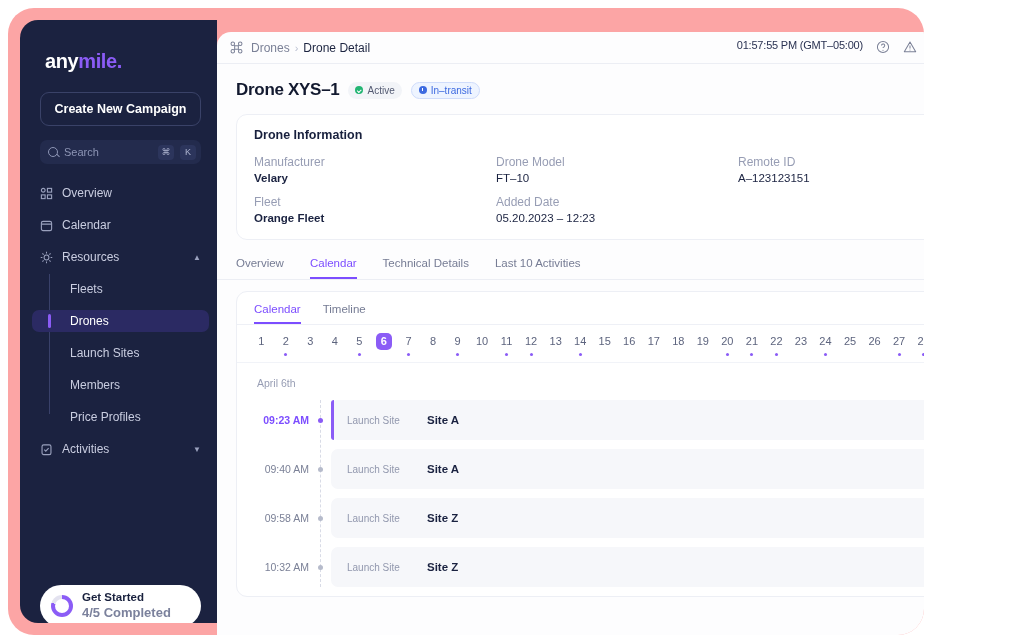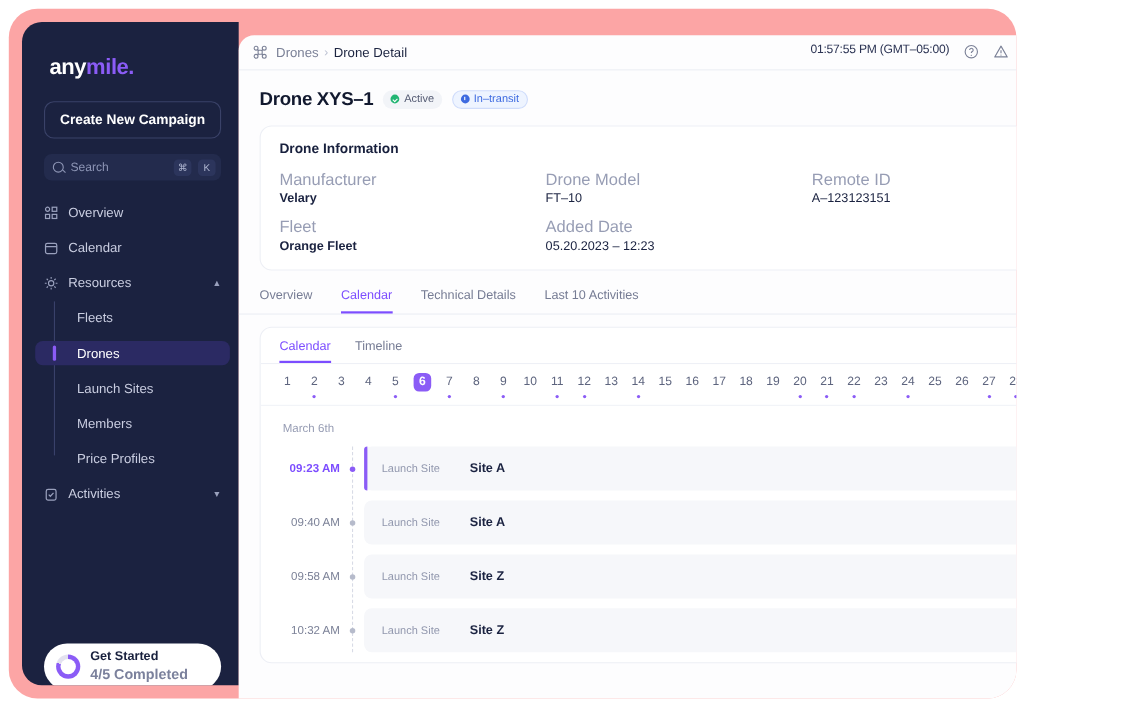--- a/index.html
+++ b/index.html
@@ -106,21 +106,21 @@
   .dotg { width:8px;height:8px;border-radius:50%;background:#22b573;position:relative;}
   .dotg::after{content:"";position:absolute;left:2px;top:3.2px;width:3.4px;height:1.6px;border-left:1.1px solid #fff;border-bottom:1.1px solid #fff;transform:rotate(-45deg);}
   .dotb { width:8px;height:8px;border-radius:50%;background:#3d6ae0;position:relative;}
   .dotb::after{content:"";position:absolute;left:3.4px;top:1.6px;width:1.2px;height:3px;background:#fff;}
   .actions { margin-left:auto; display:flex; align-items:flex-end; gap:5px; height:24px; padding:0 10px; border:1px solid #e4e7ef; border-radius:7px; background:#fff; font-size:11.5px; color:#3a4160; cursor:pointer; }
 
   
   .card { margin:12px 14px 17px 19px; background:#fff; border:1px solid #edeff5; border-radius:11px; padding:13px 17px 15px 17px; }
   .card-h { font-size:12.5px; font-weight:600; color:#18203d; margin-bottom:13px; }
   .grid3 { display:grid; grid-template-columns:1fr 1fr 1fr; row-gap:11px; }
-  .lab { font-size:15px; color:#979db4; margin-bottom:3px; }
+  .lab { font-size:12px; color:#979db4; margin-bottom:3px; }
   .val { font-size:11.5px; color:#1a2240; }
   .val.b { font-weight:700; }
 
   
   .tabs { display:flex; gap:26px; padding:0 0 0 19px; margin-top:13px; border-bottom:1px solid #eceef4; }
   .tab { font-size:11.5px; color:#767c94; padding-bottom:8px; cursor:pointer; border-bottom:2px solid transparent; }
   .tab.on { color:#7c4dff; border-bottom-color:#7c4dff; font-weight:500; }
 
   
   .icard { margin:11px 14px 0 19px; background:#fff; border:1px solid #edeff5; border-radius:11px; overflow:hidden; }
@@ -476,21 +476,21 @@
             <div class="daynum">29</div>
             <div class="daydot"></div>
           </div>
           <div class="day">
             <div class="daynum">30</div>
             <div class="daydot"></div>
           </div>
         </div>
 
       <div class="dayhdr">
-        <span>March</span><span>6th</span>
+        <span>April</span><span>6th</span>
       </div>
 
       <div class="events" id="events-list">
         <div class="tline"></div>
       <div class="ev">
             <div class="ev-time on">09:23 AM</div>
             <div class="ev-node">
               <span class="nd on"></span>
             </div>
             <div class="ev-body on">

